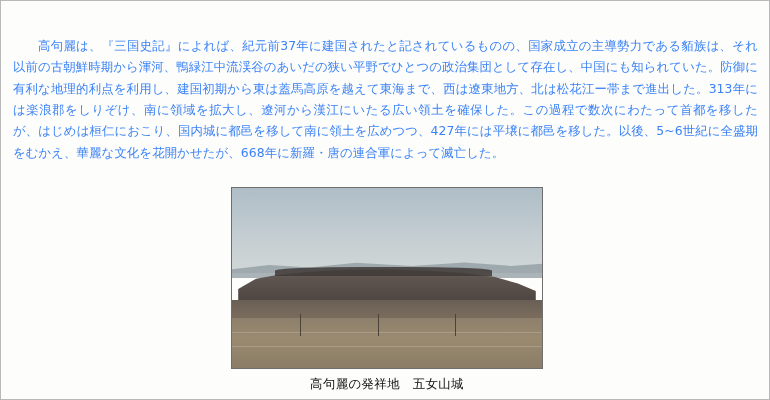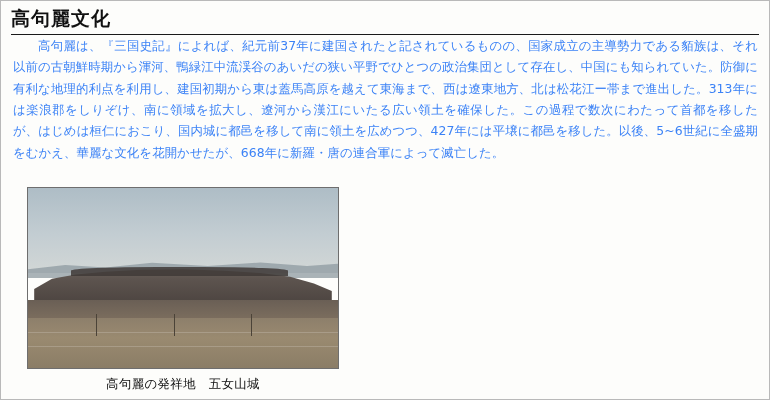--- a/index.html
+++ b/index.html
@@ -50,20 +50,21 @@
     text-indent: 1em;
     letter-spacing: 0.1px;
   }
   .figures {
     position: absolute;
     left: 26px;
     top: 186px;
     width: 720px;
     display: flex;
     justify-content: space-between;
+    flex-direction: column;
   }
   .figure {
     display: flex;
     flex-direction: column;
     align-items: center;
   }
   .photo {
     width: 310px;
     height: 180px;
     border: 1px solid #6e6e6e;
@@ -157,24 +158,20 @@
       radial-gradient(circle at 20% 30%, rgba(255,255,255,.05) 0 6px, transparent 7px),
       radial-gradient(circle at 62% 60%, rgba(0,0,0,.07) 0 9px, transparent 10px),
       radial-gradient(circle at 85% 25%, rgba(0,0,0,.06) 0 7px, transparent 8px);
   }
 </style>
 </head>
 <body>
 
 <div id="page">
 
-  <div class="title-wrap">
-    <div class="title">高句麗文化</div>
-    <div class="title-rule"></div>
-  </div>
 
   <div class="body-text">　高句麗は、『三国史記』によれば、紀元前37年に建国されたと記されているものの、国家成立の主導勢力である貊族は、それ以前の古朝鮮時期から渾河、鴨緑江中流渓谷のあいだの狭い平野でひとつの政治集団として存在し、中国にも知られていた。防御に有利な地理的利点を利用し、建国初期から東は蓋馬高原を越えて東海まで、西は遼東地方、北は松花江ー帯まで進出した。313年には楽浪郡をしりぞけ、南に領域を拡大し、遼河から漢江にいたる広い領土を確保した。この過程で数次にわたって首都を移したが、はじめは桓仁におこり、国内城に都邑を移して南に領土を広めつつ、427年には平壌に都邑を移した。以後、5~6世紀に全盛期をむかえ、華麗な文化を花開かせたが、668年に新羅・唐の連合軍によって滅亡した。</div>
 
   <div class="figures">
 
     <div class="figure">
       <div class="photo">
         <div class="p1-sky"></div>
         <div class="p1-far-ridge"></div>
         <div class="p1-cliff"></div>

